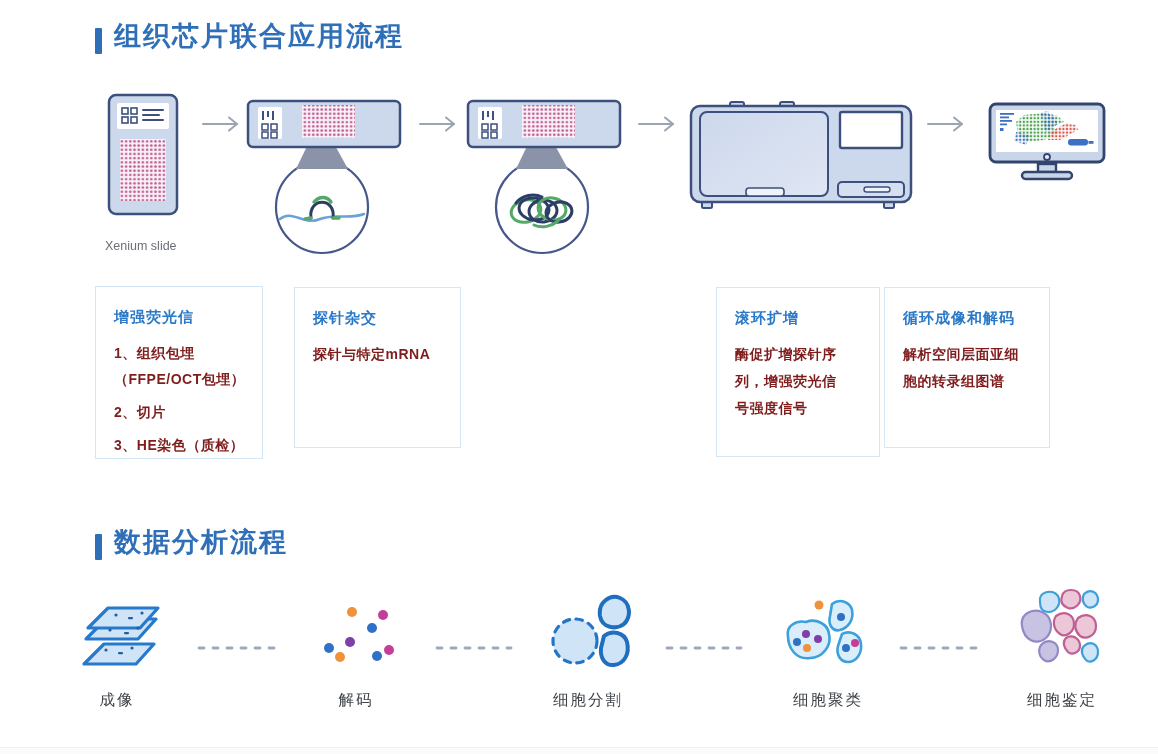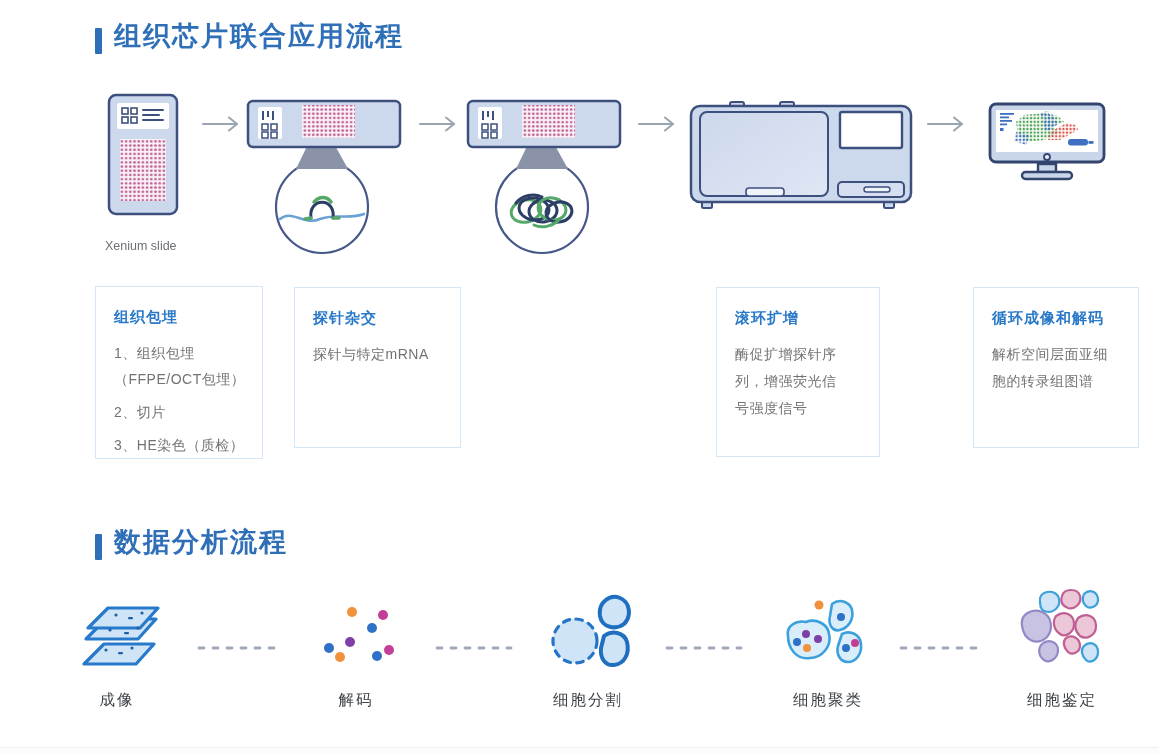--- a/index.html
+++ b/index.html
@@ -6,21 +6,21 @@
   .page{position:relative;width:1158px;height:754px;background:#ffffff;overflow:hidden;
         font-family:"Liberation Sans","DejaVu Sans",sans-serif;}
   .section-title{position:absolute;display:flex;align-items:flex-end;gap:12px;}
   .title-bar{width:7px;height:26px;border-radius:1px;background:#2e6fb8;}
   .title-text{font-size:27px;font-weight:bold;color:#2e6fb8;letter-spacing:2px;}
   .caption{position:absolute;font-size:12.5px;color:#6b7077;}
   .abs{position:absolute;}
   .card{position:absolute;background:#ffffff;border:1px solid #d3e7f7;box-sizing:border-box;
         padding:21px 14px 0 18px;}
   .card-title{font-size:15px;font-weight:bold;color:#2979c8;margin-bottom:13px;letter-spacing:1px;}
-  .card-line{font-size:14px;line-height:27px;color:#737373;letter-spacing:0.5px;}
+  .card-line{font-size:14px;line-height:27px;color:#7f1d1d;letter-spacing:0.5px;font-weight:bold;}
   .card-item{margin-bottom:7px;}
   .card-item .card-line{line-height:26px;}
   .step-label{position:absolute;font-size:15.5px;color:#3e4247;letter-spacing:2px;white-space:nowrap;
               transform:translateX(-50%);}
   .bottom-strip{position:absolute;left:0;right:0;top:747px;height:7px;background:#fbfbfb;border-top:1px solid #f0f0f0;}
 </style>
 </head>
 <body>
 
 <div class="page">
@@ -174,21 +174,21 @@
     <polygon points="54,11 62,9 64,14 56,16" fill="url(#patB)"></polygon>
     <polygon points="64,30 80,21 90,23 92,28 74,38 62,38" fill="url(#patR)"></polygon>
     <rect x="82" y="37" width="20" height="6.5" rx="3" fill="#3f6fc0"></rect>
     <rect x="102.5" y="39" width="5" height="2.8" fill="#3f6fc0"></rect>
     <circle cx="61" cy="55" r="3" fill="#e8eef8" stroke="#33456f" stroke-width="1.8"></circle>
     <rect x="52" y="62" width="18" height="8" fill="#c9d6ea" stroke="#33456f" stroke-width="2.4"></rect>
     <rect x="36" y="70" width="50" height="7" rx="3.5" fill="#c9d6ea" stroke="#33456f" stroke-width="2.4"></rect>
   </svg>
 
   <div class="card" style="left:95px;top:286px;width:168px;height:173px;">
-    <div class="card-title">组织包埋</div>
+    <div class="card-title">增强荧光信</div>
     <div class="card-item">
       <div class="card-line">1、组织包埋</div>
       <div class="card-line">（FFPE/OCT包埋）</div>
     </div>
     <div class="card-item">
       <div class="card-line">2、切片</div>
     </div>
     <div class="card-item">
       <div class="card-line">3、HE染色（质检）</div>
     </div>
@@ -200,21 +200,21 @@
   </div>
 
 
   <div class="card" style="left:716px;top:287px;width:164px;height:170px;">
     <div class="card-title">滚环扩增</div>
     <div class="card-line">酶促扩增探针序</div>
     <div class="card-line">列，增强荧光信</div>
     <div class="card-line">号强度信号</div>
   </div>
 
-  <div class="card" style="left:973px;top:287px;width:166px;height:161px;">
+  <div class="card" style="left:884px;top:287px;width:166px;height:161px;">
     <div class="card-title">循环成像和解码</div>
     <div class="card-line">解析空间层面亚细</div>
     <div class="card-line">胞的转录组图谱</div>
   </div>
 
   <div class="section-title" style="left:95px;top:524px;">
     <div class="title-bar"></div>
     <div class="title-text">数据分析流程</div>
   </div>
 

